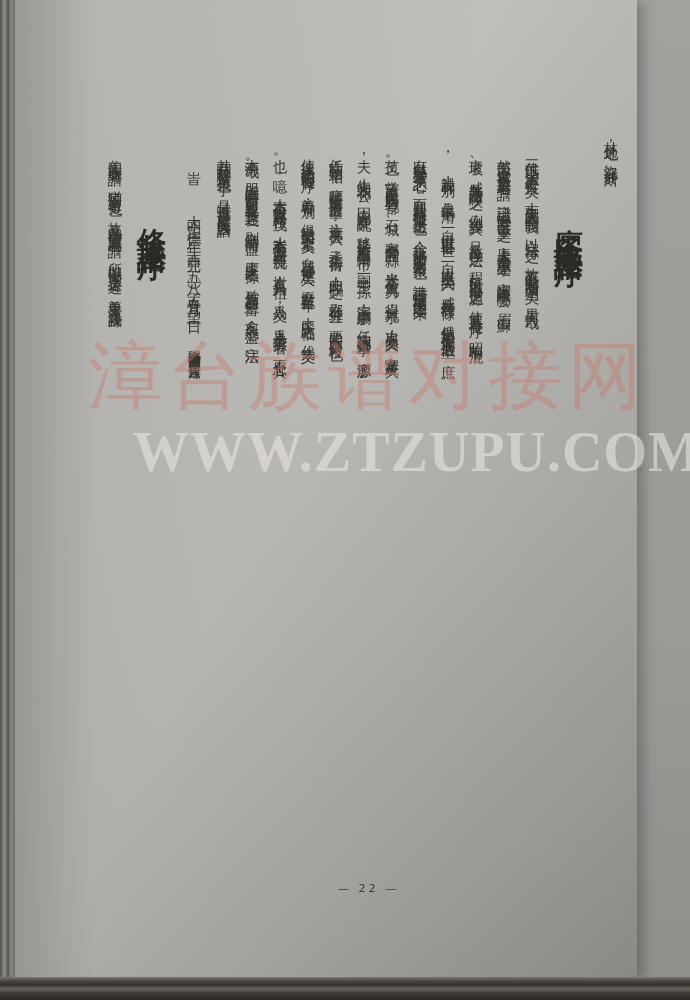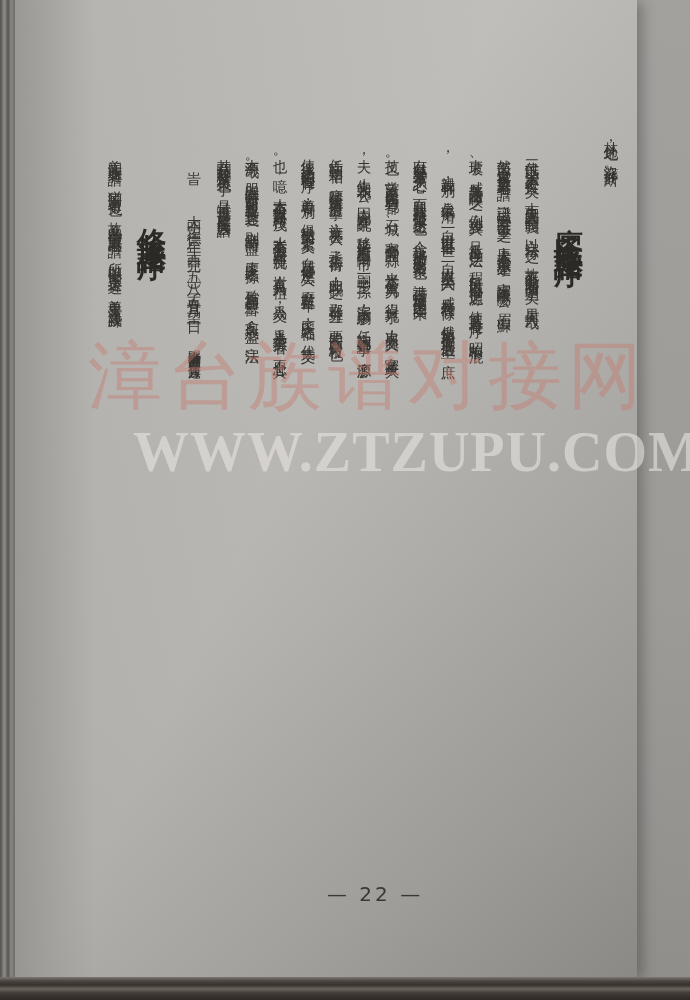--- a/index.html
+++ b/index.html
@@ -63,22 +63,22 @@
     position:absolute;left:88px;top:327px;width:560px;
     font-size:74px;letter-spacing:6px;font-weight:400;
     color:rgba(196,122,110,0.42);white-space:nowrap;
   }
   .wm-url{
     position:absolute;left:133px;top:420px;width:540px;
     font-family:"Liberation Serif",serif;font-size:56px;letter-spacing:1px;
     color:rgba(232,229,223,0.60);white-space:nowrap;font-weight:700;
   }
   .page-number{
-    position:absolute;left:327px;top:882px;
-    font-size:20px;letter-spacing:3px;color:#3a3834;text-align:right;
+    position:absolute;left:338px;top:882px;
+    font-size:11px;letter-spacing:3px;color:#3a3834;text-align:right;
   }
 </style>
 </head>
 <body>
 
 <div class="photo">
 
   <div class="page">
     <div class="page-fold"></div>
     <div class="page-sheen"></div>

